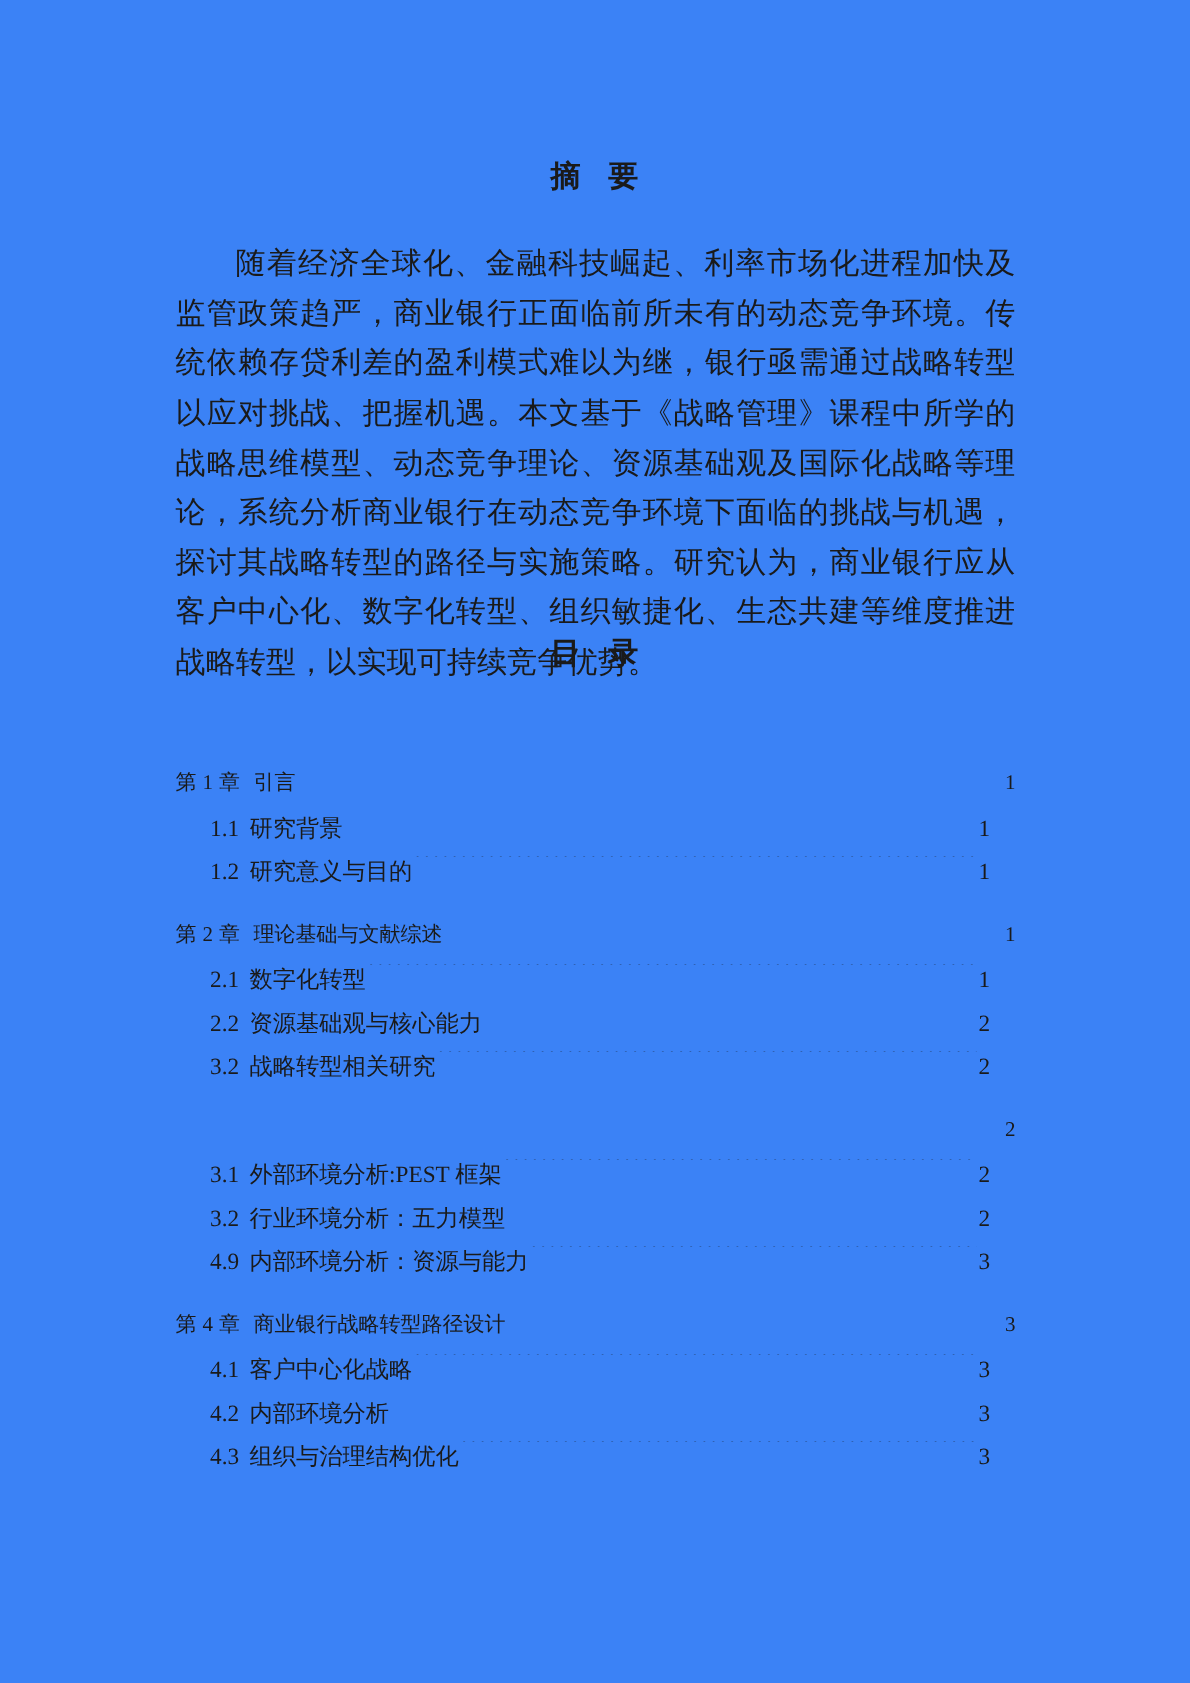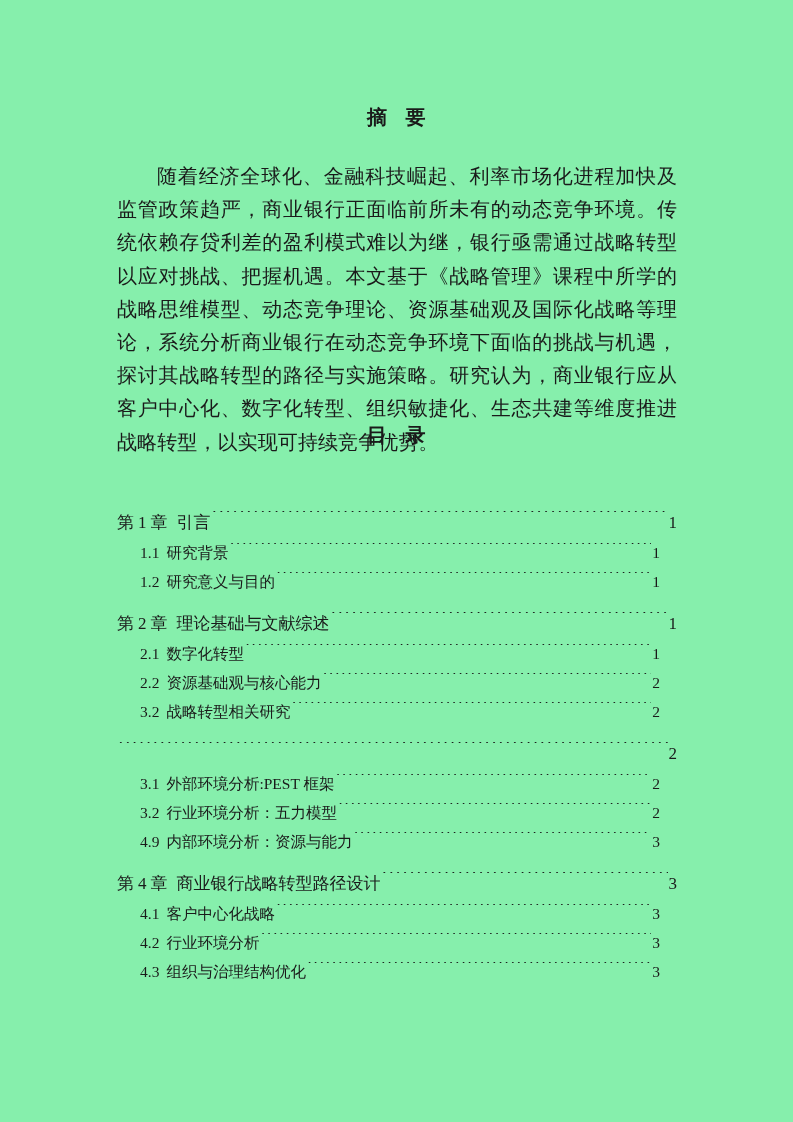--- a/index.html
+++ b/index.html
@@ -13,21 +13,21 @@
     font-family: "Liberation Serif", "DejaVu Serif", serif;
     color: #000000;
     position: relative;
     overflow: hidden;
   }
   .page {
     position: absolute;
     top: 0; left: 0;
     width: 793px;
     height: 1122px;
-    background: #86efac;
+    background: #3b82f6;
   }
 
   
   .section-heading {
     position: absolute;
     left: 0;
     width: 793px;
     text-align: center;
     font-weight: bold;
     font-size: 20px;
@@ -89,21 +89,21 @@
     color: #1a1a1a;
     white-space: nowrap;
   }
   .toc-row .pageno {
     flex: 0 0 auto;
     text-align: right;
   }
 
   
   .toc-row.chapter {
-    font-size: 17px;
+    font-size: 14px;
     height: 30px;
     line-height: 30px;
     padding-left: 0px;
     width: 560px;
   }
   .toc-row.chapter .label .num-sp {
     display: inline-block;
     width: 4px;
   }
   .toc-row.chapter .label .title-sp {
@@ -209,21 +209,21 @@
         <span class="label"><span>第</span><span class="num-sp"></span><span>4</span><span class="num-sp"></span><span>章</span><span class="title-sp"></span><span>商业银行战略转型路径设计</span></span>
         <span class="leader"></span>
         <span class="pageno">3</span>
       </div>
       <div class="toc-row sub">
         <span class="label"><span>4.1</span><span class="num-sp"></span><span>客户中心化战略</span></span>
         <span class="leader"></span>
         <span class="pageno">3</span>
       </div>
       <div class="toc-row sub">
-        <span class="label"><span>4.2</span><span class="num-sp"></span><span>行业环境分析</span></span>
+        <span class="label"><span>4.2</span><span class="num-sp"></span><span>内部环境分析</span></span>
         <span class="leader"></span>
         <span class="pageno">3</span>
       </div>
       <div class="toc-row sub">
         <span class="label"><span>4.3</span><span class="num-sp"></span><span>组织与治理结构优化</span></span>
         <span class="leader"></span>
         <span class="pageno">3</span>
       </div>
     </div>
 

